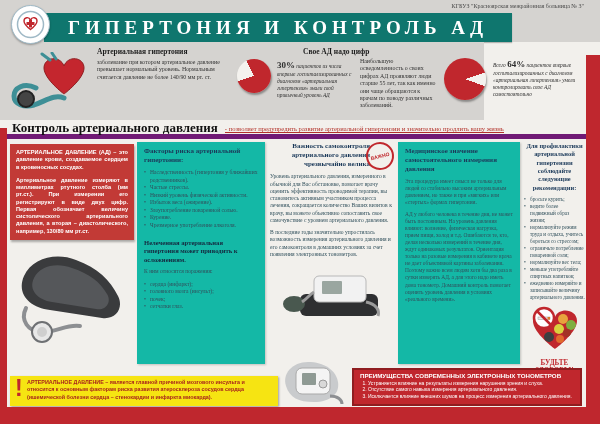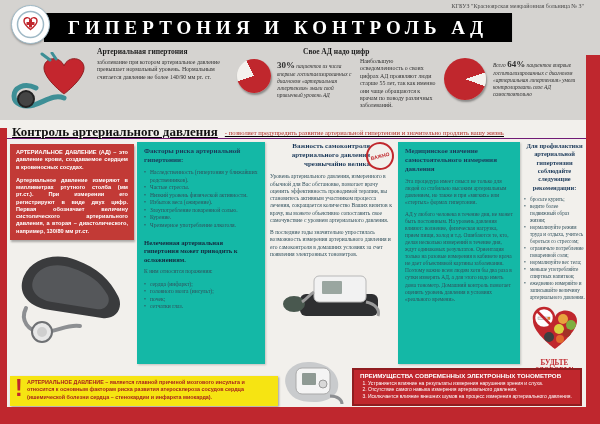--- a/index.html
+++ b/index.html
@@ -2,48 +2,48 @@
 <html><head>
 <meta charset="utf-8">
 <style>
   html,body{margin:0;padding:0;}
   body{width:600px;height:424px;position:relative;overflow:hidden;
        font-family:"Liberation Serif",serif;background:#f2f0ec;}
   .abs{position:absolute;}
   
   .head-bg{left:0;top:0;width:600px;height:42px;background:#d5d3d0;}
   .org{top:3px;right:16px;font-size:6px;color:#4a4a4a;}
-  .title-band{left:44px;top:13px;width:468px;height:29px;background:#000000;
+  .title-band{left:44px;top:13px;width:468px;height:29px;background:#0f766e;
               display:flex;align-items:center;justify-content:center;
               box-shadow:0 1px 1px rgba(0,0,0,.25);}
   .title{color:#fff;font-size:19px;font-weight:bold;letter-spacing:5px;white-space:nowrap;}
   .logo{left:11px;top:5px;width:37px;height:37px;background:#fff;border-radius:50%;
         border:1px solid #9fb9c6;box-shadow:0 1px 2px rgba(0,0,0,.3);z-index:6;
         display:flex;align-items:center;justify-content:center;}
   
-  .intro{left:0;top:42px;width:600px;height:78px;background:#d5d3d0;}
+  .intro{left:0;top:42px;width:484px;height:78px;background:#d5d3d0;}
   .intro h3{margin:0;font-size:7.5px;color:#1d1d1d;}
   .ih1{left:97px;top:5px;}
   .ih2{left:303px;top:5px;}
   .intro-text{left:97px;top:17px;width:130px;font-size:5.9px;line-height:1.25;color:#333;}
   .heart-photo{left:6px;top:10px;}
   .pie{border-radius:50%;box-shadow:1px 2px 2px rgba(0,0,0,.35);}
   .pie30{left:237px;top:17px;width:34px;height:34px;
          background:conic-gradient(#c0272d 0deg 252deg,#f4f2ee 252deg 334deg,#c0272d 334deg 360deg);}
   .pie10{left:444px;top:16px;width:42px;height:42px;
          background:conic-gradient(#c0272d 0deg 72deg,#f4f2ee 72deg 110deg,#c0272d 110deg 360deg);}
   .stat{font-size:5.4px;font-style:italic;line-height:1.25;color:#2e2e2e;}
   .stat b{font-style:normal;font-size:9px;font-weight:bold;margin-top:12px;}
   .stat30{left:277px;top:18px;width:80px;}
   .stat10{left:493px;top:17px;width:88px;}
   .aware{left:360px;top:16px;width:78px;font-size:5.9px;line-height:1.25;color:#333;}
   
   .main{left:0;top:120px;width:600px;height:287px;background:#f2f0ec;}
   .ctrl{left:0;top:0;width:588px;height:19px;display:flex;align-items:flex-end;
-        padding-left:12px;box-sizing:border-box;border-bottom:1px solid #701a75;text-decoration:underline;}
+        padding-left:12px;box-sizing:border-box;border-bottom:5px solid #701a75;}
   .ctrl-title{font-size:13px;font-weight:bold;color:#111;white-space:nowrap;line-height:1;}
   .ctrl-sub{font-size:6.6px;color:#b3322a;margin-left:7px;margin-bottom:1px;
             border-bottom:1px solid #b3322a;white-space:nowrap;}
   
   .bp-box{left:10px;top:24px;width:124px;background:#c23a36;color:#fff;
           font-family:"Liberation Sans",sans-serif;font-size:5.6px;line-height:1.3;
           font-weight:bold;text-align:justify;padding:5px 6px;box-sizing:border-box;
           box-shadow:1px 2px 2px rgba(0,0,0,.3);}
   .bp-box p{margin:0 0 6px 0;} .bp-box p:last-child{margin:0;}
   .cuff-photo{left:6px;top:128px;}

